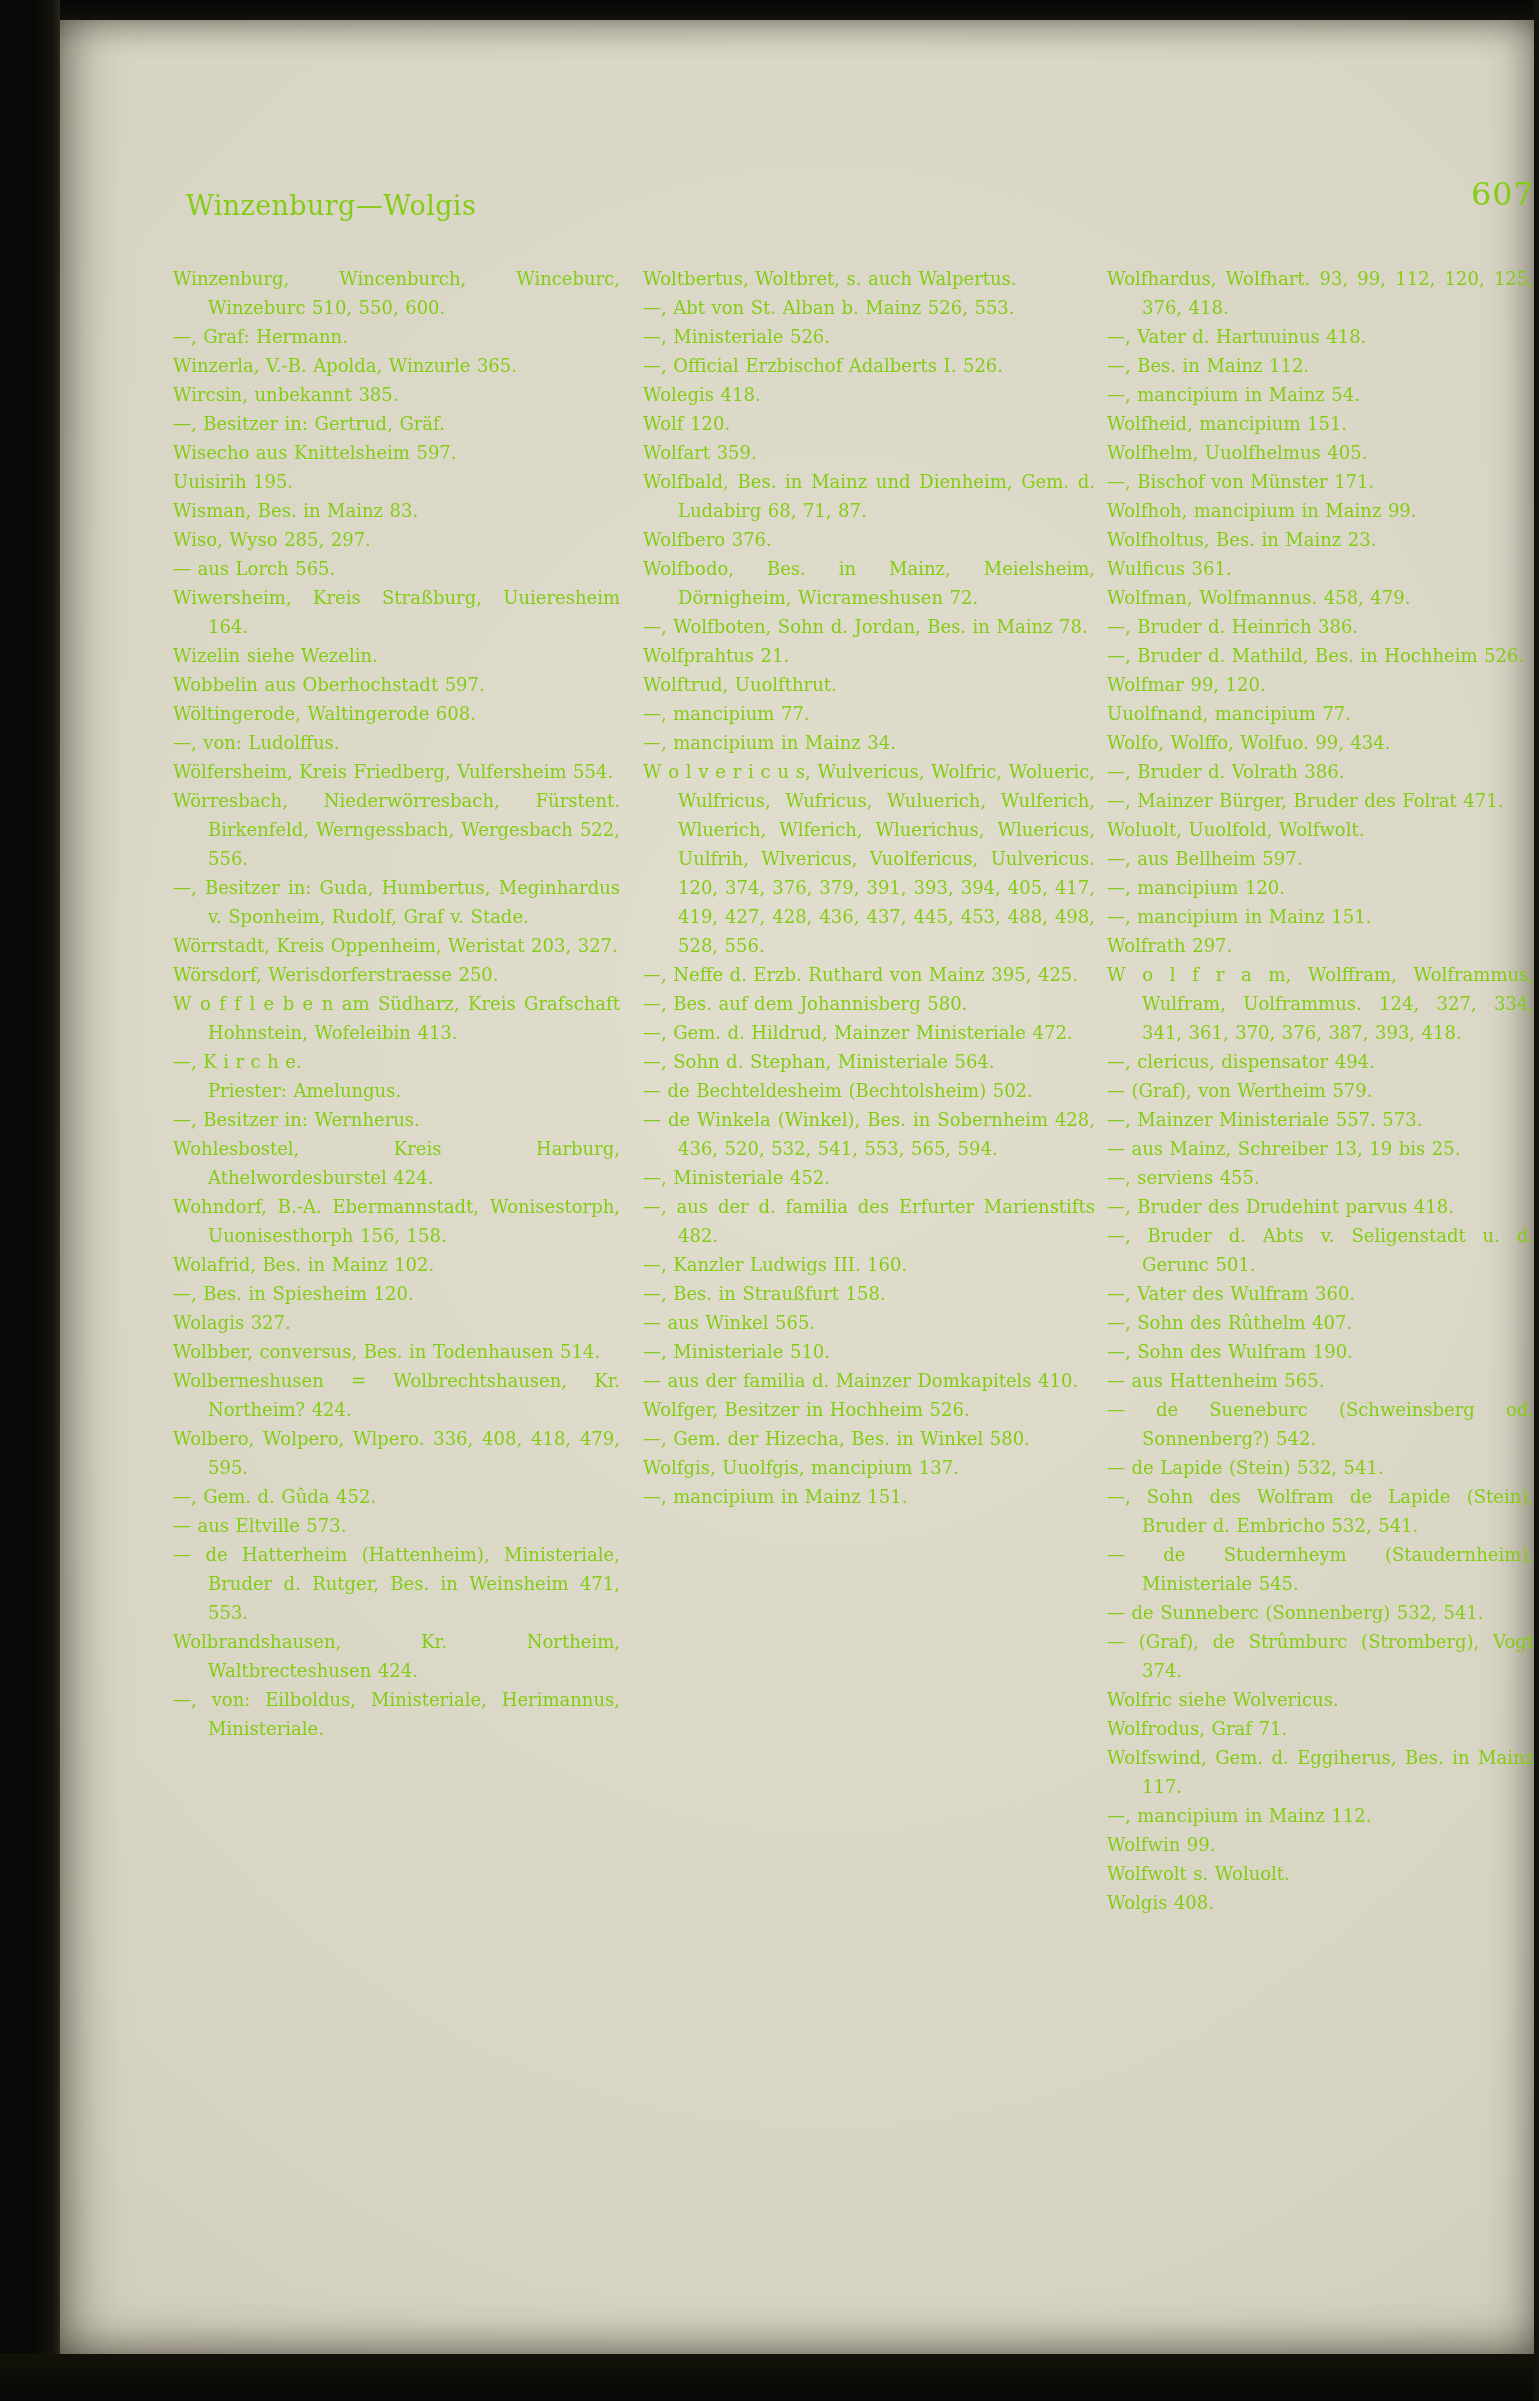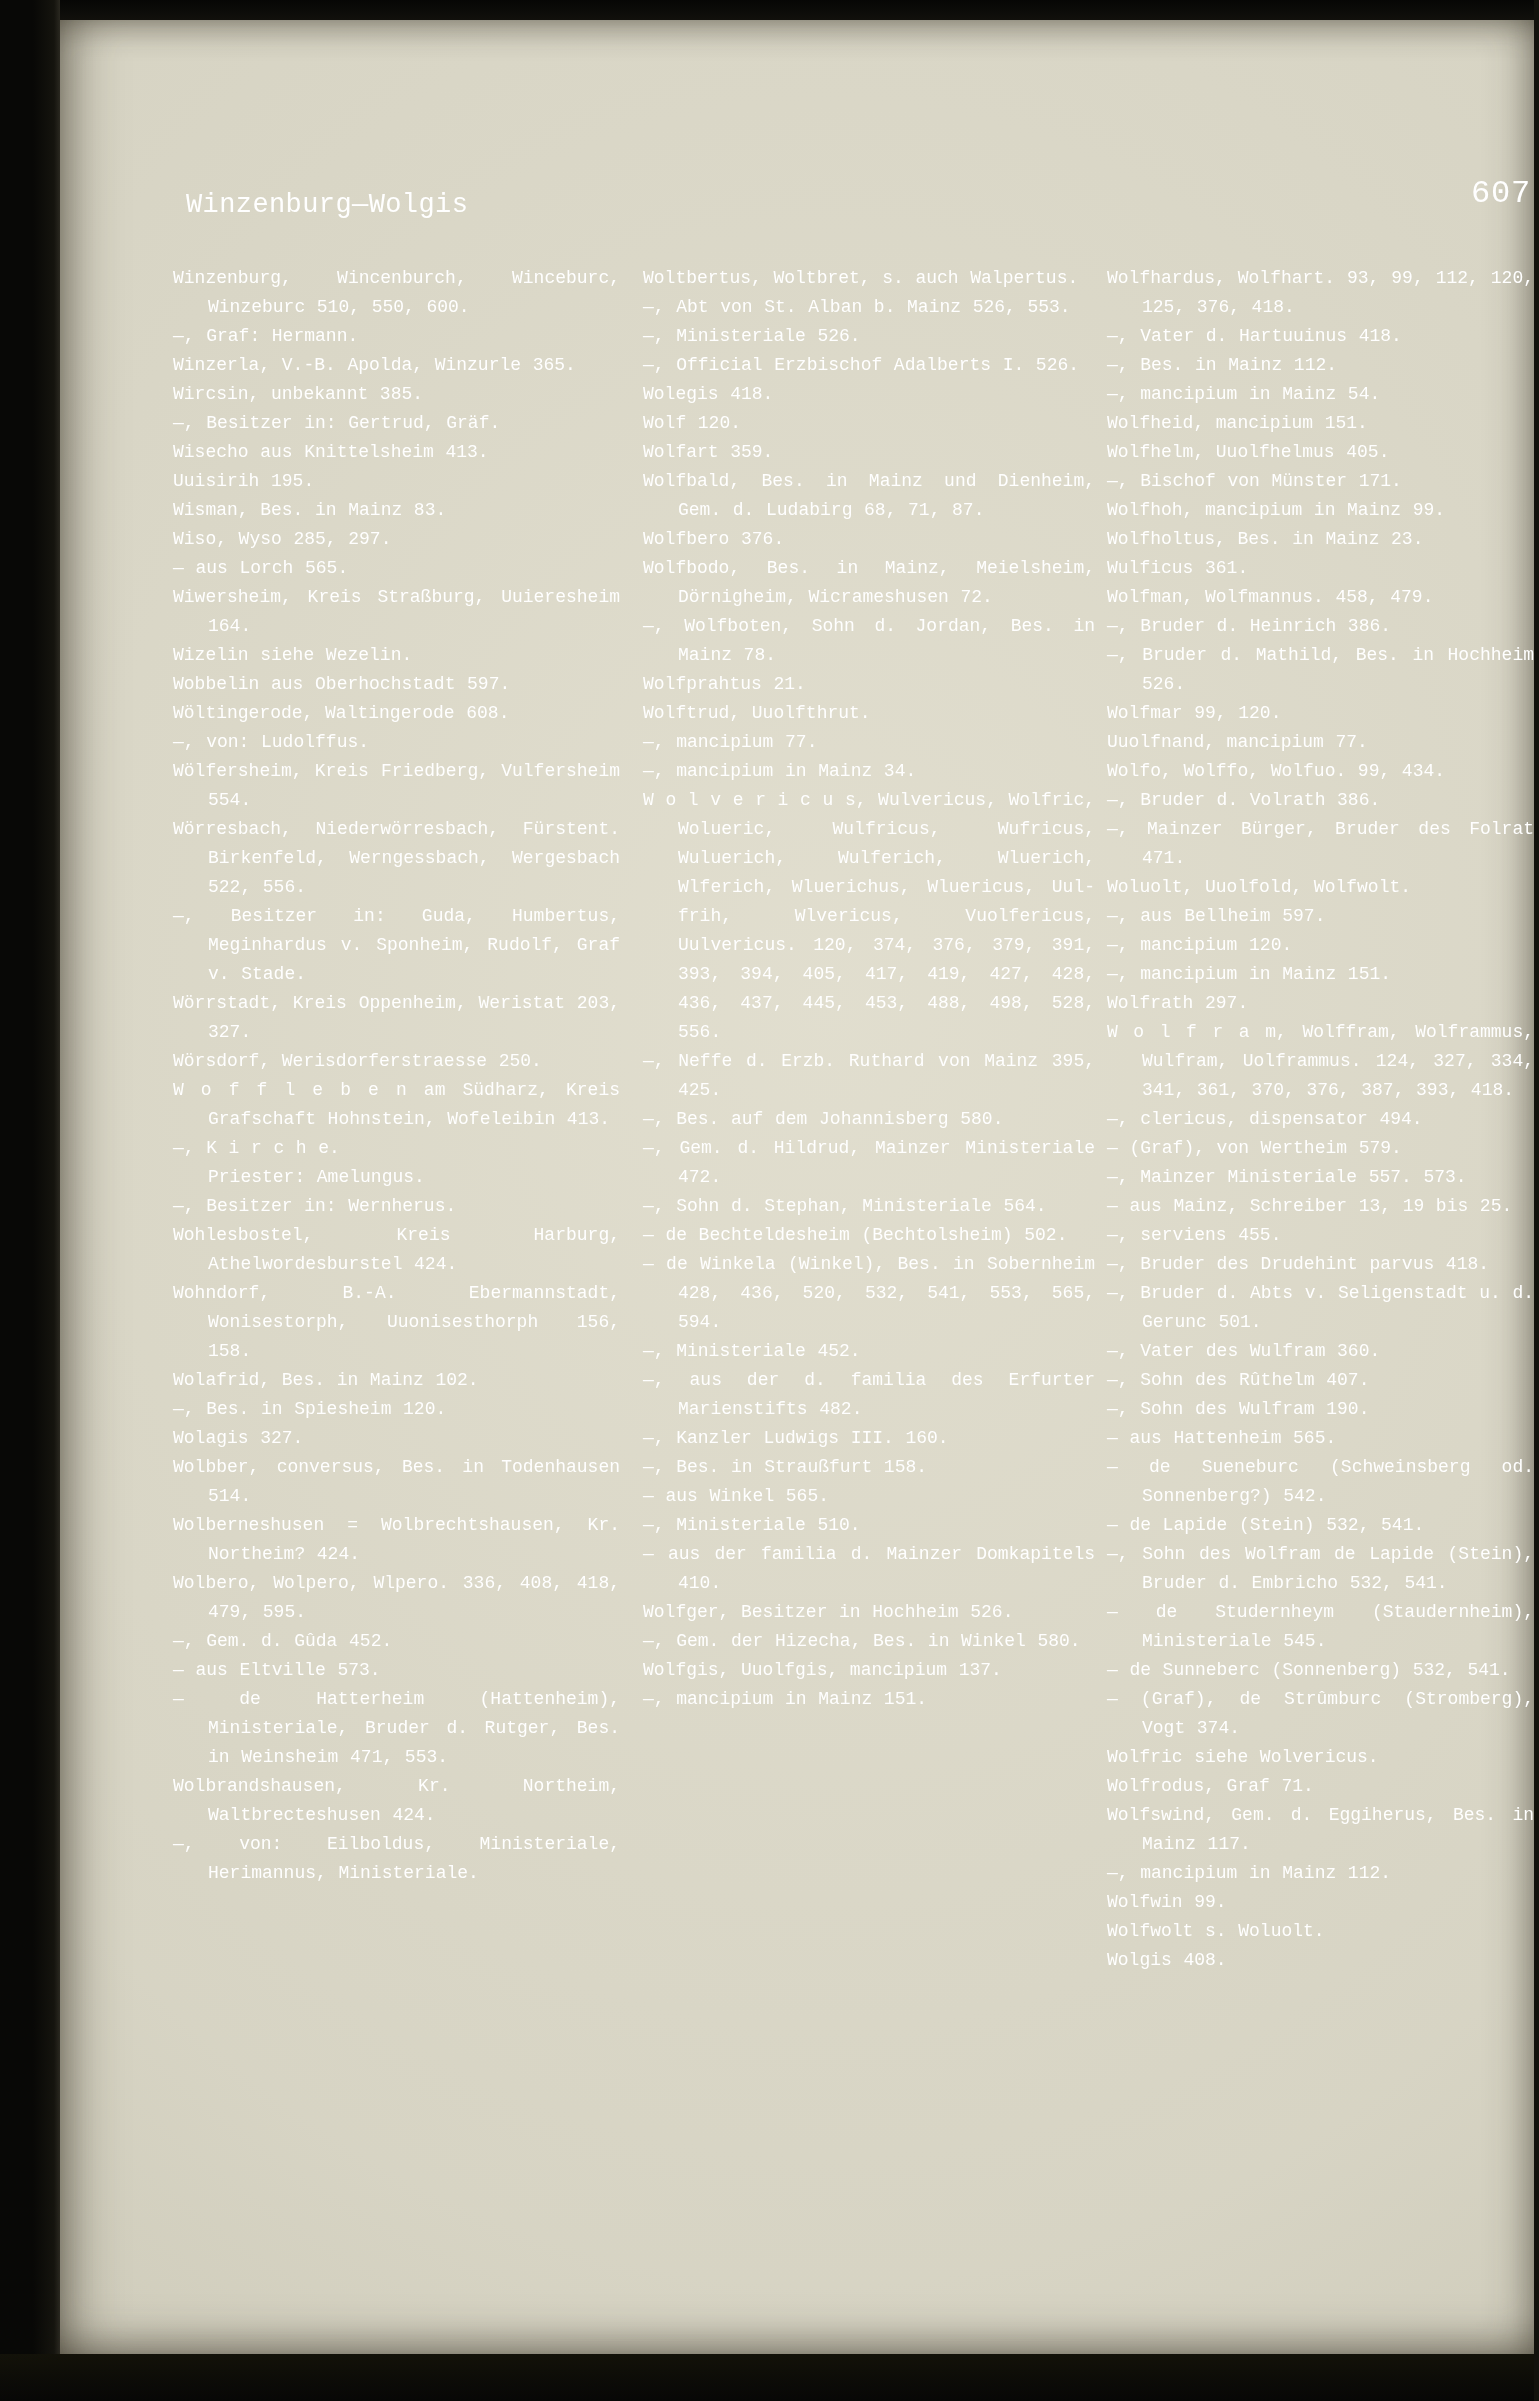--- a/index.html
+++ b/index.html
@@ -17,21 +17,21 @@
     position:absolute;z-index:1;left:60px;top:20px;width:1475px;height:2334px;
     background:
       radial-gradient(ellipse 130% 100% at 52% 42%, rgba(226,223,208,.9) 0%, rgba(215,212,196,.95) 55%, rgba(198,195,177,.95) 88%, rgba(183,180,160,.95) 100%),
       #d7d4c1;
     box-shadow:
       inset 35px 0 54px -27px rgba(45,40,28,.55),
       inset -27px 0 46px -23px rgba(45,40,28,.45),
       inset 0 19px 35px -17px rgba(45,40,28,.45),
       inset 0 -27px 46px -21.6px rgba(45,40,28,.5);
   }
-  .content{position:absolute;z-index:2;left:0;top:0;width:1540px;height:2013px;color:#ffffff;font-family:Liberation Mono, monospace;}
+  .content{position:absolute;z-index:2;left:0;top:0;width:1540px;height:2013px;color:#84cc16;}
   .head-title{
     position:absolute;left:186px;top:190px;
     font-size:27px;letter-spacing:0.4px;white-space:nowrap;
   }
   .page-number{
     position:absolute;left:1471px;top:175px;
     font-size:32px;letter-spacing:0.8px;
   }
   .col{
     position:absolute;top:264px;
@@ -60,21 +60,21 @@
   <div class="content">
     <div class="head-title">Winzenburg—Wolgis</div>
     <div class="page-number">607</div>
 
     <div class="col col1">
         <p class="entry">Winzenburg, Wincenburch, Win­ceburc, Winzeburc 510, 550, 600.</p>
         <p class="entry">—, Graf: Hermann.</p>
         <p class="entry">Winzerla, V.-B. Apolda, Win­zurle 365.</p>
         <p class="entry">Wircsin, unbekannt 385.</p>
         <p class="entry">—, Besitzer in: Gertrud, Gräf.</p>
-        <p class="entry">Wisecho aus Knittelsheim 413.</p>
+        <p class="entry">Wisecho aus Knittelsheim 597.</p>
         <p class="entry">Uuisirih 195.</p>
         <p class="entry">Wisman, Bes. in Mainz 83.</p>
         <p class="entry">Wiso, Wyso 285, 297.</p>
         <p class="entry">— aus Lorch 565.</p>
         <p class="entry">Wiwersheim, Kreis Straßburg, Uuieresheim 164.</p>
         <p class="entry">Wizelin siehe Wezelin.</p>
         <p class="entry">Wobbelin aus Oberhochstadt 597.</p>
         <p class="entry">Wöltingerode, Waltingerode 608.</p>
         <p class="entry">—, von: Ludolffus.</p>
         <p class="entry">Wölfersheim, Kreis Friedberg, Vulfersheim 554.</p>

